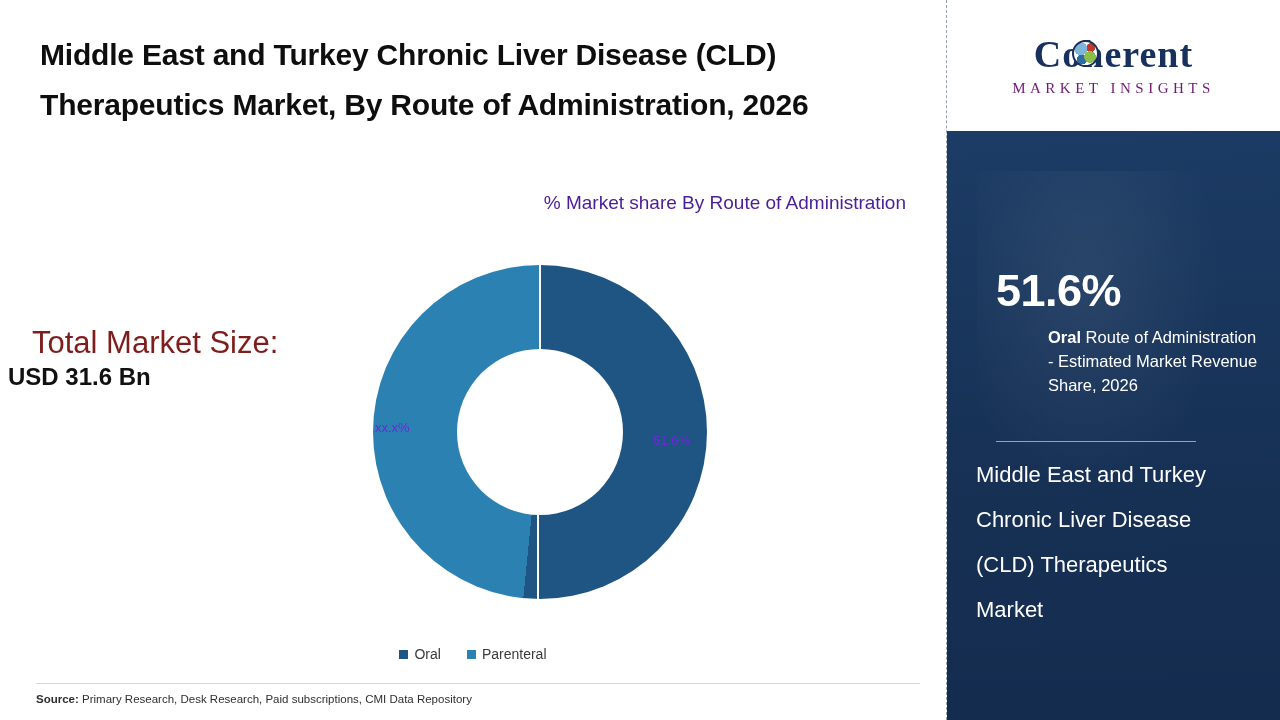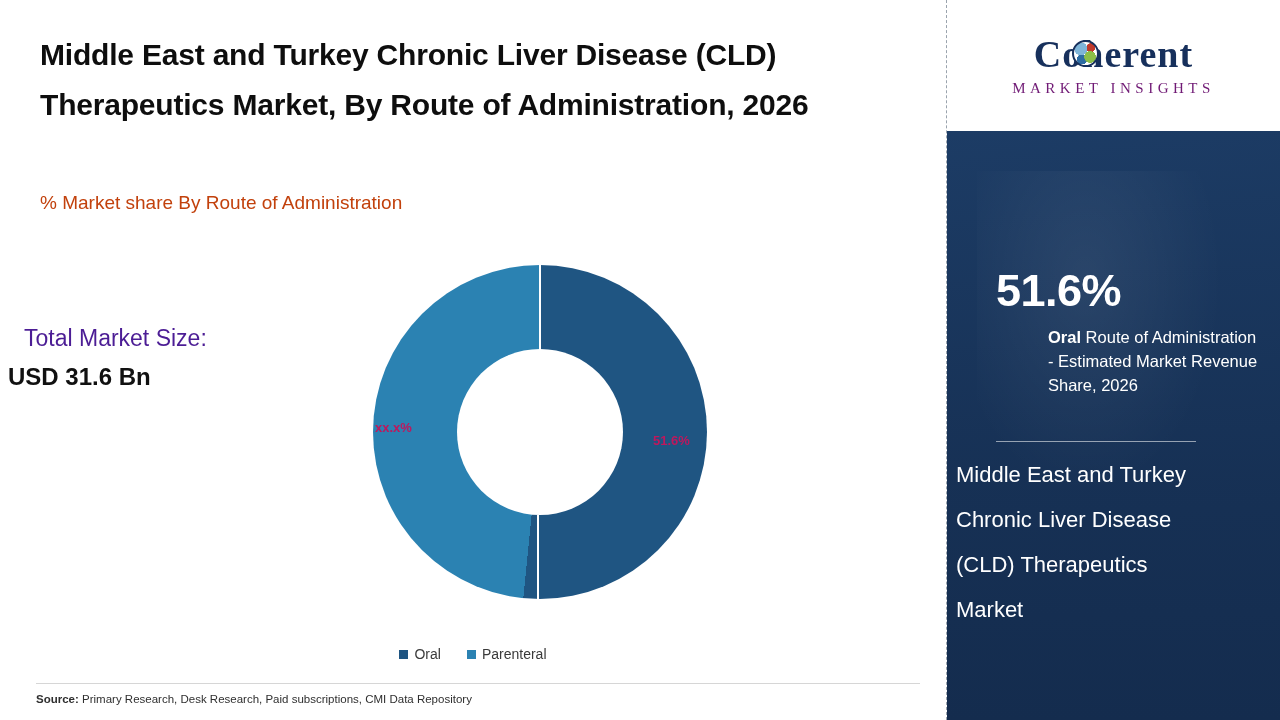--- a/index.html
+++ b/index.html
@@ -45,30 +45,30 @@
     line-height: 50px;
     font-weight: bold;
     color: #0e0e0e;
     letter-spacing: -0.2px;
   }
   .subtitle {
     position: absolute;
     left: 40px;
     top: 192px;
     width: 866px;
-    text-align: left;
+    text-align: right;
     font-size: 19px;
-    color: #c2410c;
+    color: #4c1d95;
   }
   .market-size-label {
     position: absolute;
-    left: 24px;
+    left: 32px;
     top: 325px;
-    font-size: 23px;
-    color: #4c1d95;
+    font-size: 31px;
+    color: #7f1d1d;
   }
   .market-size-value {
     position: absolute;
     left: 8px;
     top: 363px;
     font-size: 24px;
     font-weight: bold;
     color: #111111;
   }
   
@@ -106,22 +106,22 @@
     height: 84px;
   }
   .sep-bottom {
     left: 164px;
     top: 250px;
     height: 84px;
   }
   .slice-label {
     position: absolute;
     font-size: 13px;
-    font-weight: bold;
-    color: #be185d;
+    font-weight: normal;
+    color: #6d28d9;
   }
   .label-oral {
     left: 280px;
     top: 168px;
   }
   .label-parenteral {
     left: 2px;
     top: 155px;
   }
   
@@ -259,21 +259,21 @@
   .stat-rule {
     position: absolute;
     left: 996px;
     top: 441px;
     width: 200px;
     height: 1px;
     background: rgba(255,255,255,0.55);
   }
   .stat-market {
     position: absolute;
-    left: 956px;
+    left: 976px;
     top: 452px;
     width: 250px;
     font-size: 22px;
     line-height: 45px;
     color: #ffffff;
   }
 </style>
 </head>
 <body>
 

